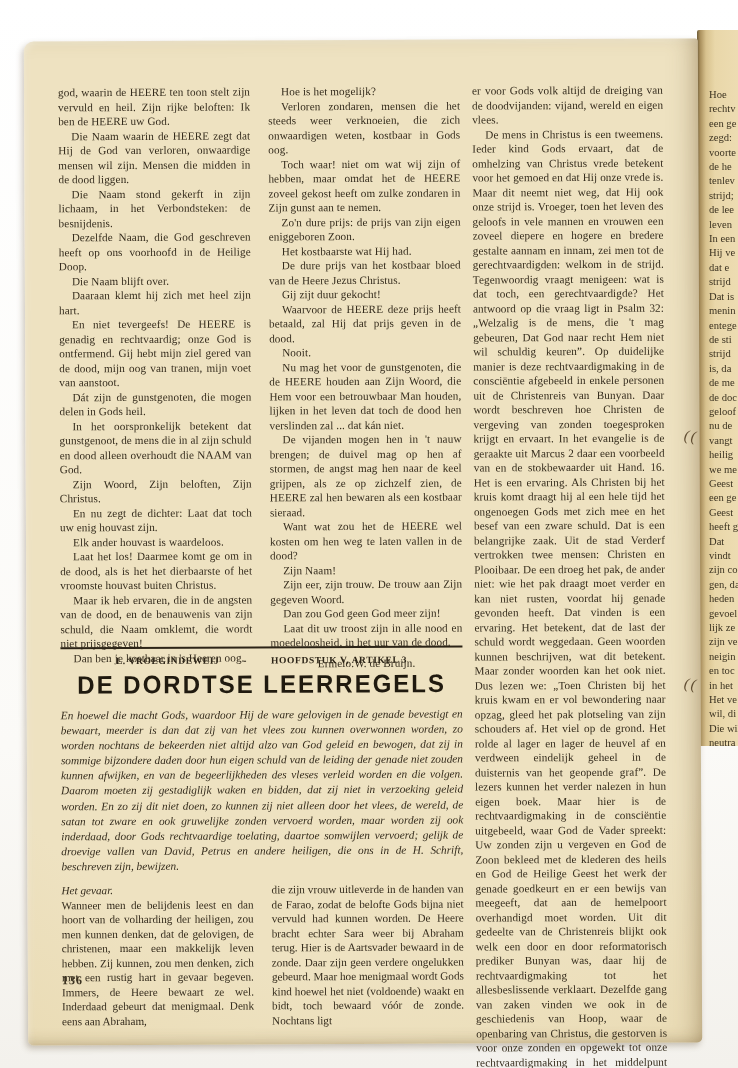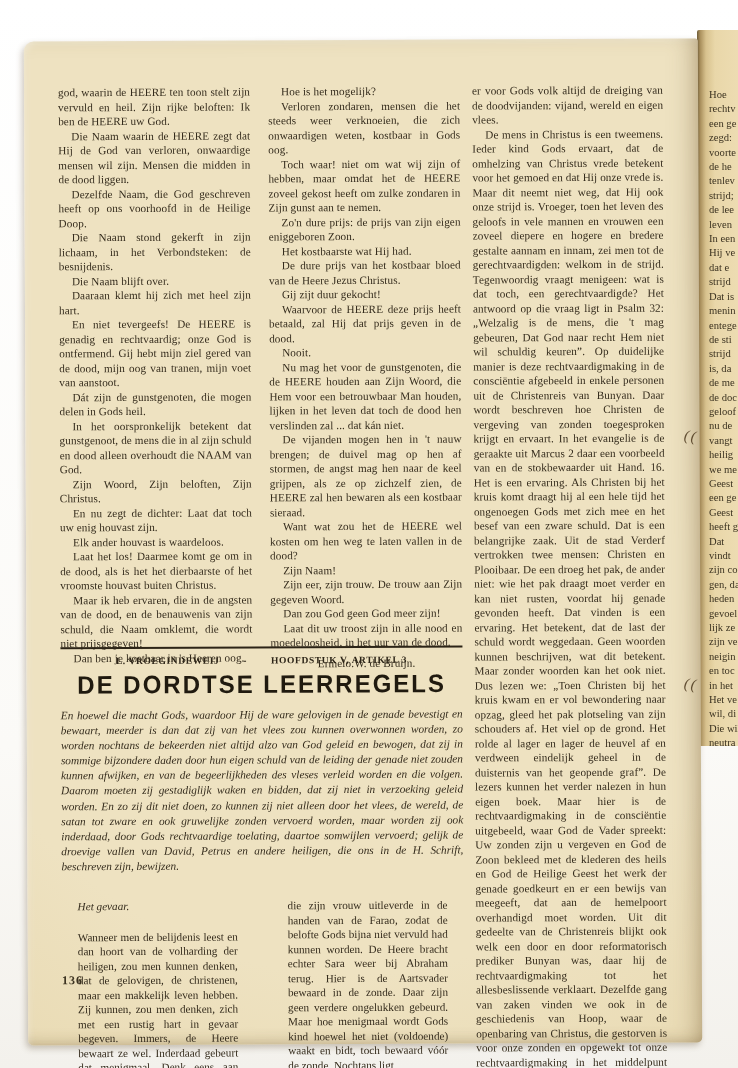--- a/index.html
+++ b/index.html
@@ -35,21 +35,21 @@
   .rule{height:2px;background:#2c2417;margin:0 0 7px 0;}
   .byline{display:flex;justify-content:center;align-items:baseline;gap:24px;
           font-weight:bold;font-size:9.5px;letter-spacing:.6px;color:#2c2417;}
   .title{font-family:"Liberation Sans","DejaVu Sans",sans-serif;font-weight:900;
          font-size:24px;letter-spacing:2px;text-align:center;margin:5px 0 9px 0;
          color:#201a0f;transform:scaleY(1.05);}
   .intro{font-style:italic;font-size:11.3px;line-height:15.1px;text-align:justify;
          margin:0 0 9px 0;}
   .gevaar-cols{display:flex;gap:18px;}
   .gevaar-col{width:192px;font-size:11.2px;line-height:14.5px;text-align:justify;}
-  .gevaar-col p{margin:16px;text-indent:13px;}
+  .gevaar-col p{margin:0;text-indent:13px;}
   .section-head{font-style:italic;margin:0 0 1px 0;text-indent:0 !important;}
   .pagenum{position:absolute;left:34px;top:932px;font-size:12px;font-weight:bold;
            color:#3c3321;letter-spacing:1px;}
   .ink-mark{position:absolute;color:rgba(75,55,28,.85);font-size:15px;font-style:italic;
             letter-spacing:2px;transform:rotate(8deg);}
   .ink1{left:684px;top:428px;}
   .ink2{left:684px;top:676px;}
 </style>
 </head>
 <body>
@@ -126,22 +126,22 @@
         <div>schame</div>
         <div>tijd en</div>
       </div>
   </div>
 
   <div class="page">
 
     <div class="col col1 cont-first">
         <p>god, waarin de HEERE ten toon stelt zijn vervuld en heil. Zijn rijke beloften: Ik ben de HEERE uw God.</p>
         <p>Die Naam waarin de HEERE zegt dat Hij de God van verloren, onwaardige mensen wil zijn. Mensen die midden in de dood liggen.</p>
+        <p>Die Naam stond gekerft in zijn lichaam, in het Verbondsteken: de besnijdenis.</p>
         <p>Dezelfde Naam, die God geschreven heeft op ons voorhoofd in de Heilige Doop.</p>
-        <p>Die Naam stond gekerft in zijn lichaam, in het Verbondsteken: de besnijdenis.</p>
         <p>Die Naam blijft over.</p>
         <p>Daaraan klemt hij zich met heel zijn hart.</p>
         <p>En niet tevergeefs! De HEERE is genadig en rechtvaardig; onze God is ontfermend. Gij hebt mijn ziel gered van de dood, mijn oog van tranen, mijn voet van aanstoot.</p>
         <p>Dát zijn de gunstgenoten, die mogen delen in Gods heil.</p>
         <p>In het oorspronkelijk betekent dat gunstgenoot, de mens die in al zijn schuld en dood alleen overhoudt die NAAM van God.</p>
         <p>Zijn Woord, Zijn beloften, Zijn Christus.</p>
         <p>En nu zegt de dichter: Laat dat toch uw enig houvast zijn.</p>
         <p>Elk ander houvast is waardeloos.</p>
         <p>Laat het los! Daarmee komt ge om in de dood, als is het het dierbaarste of het vroomste houvast buiten Christus.</p>
         <p>Maar ik heb ervaren, die in de angsten van de dood, en de benauwenis van zijn schuld, die Naam omklemt, die wordt niet prijsgegeven!</p>

